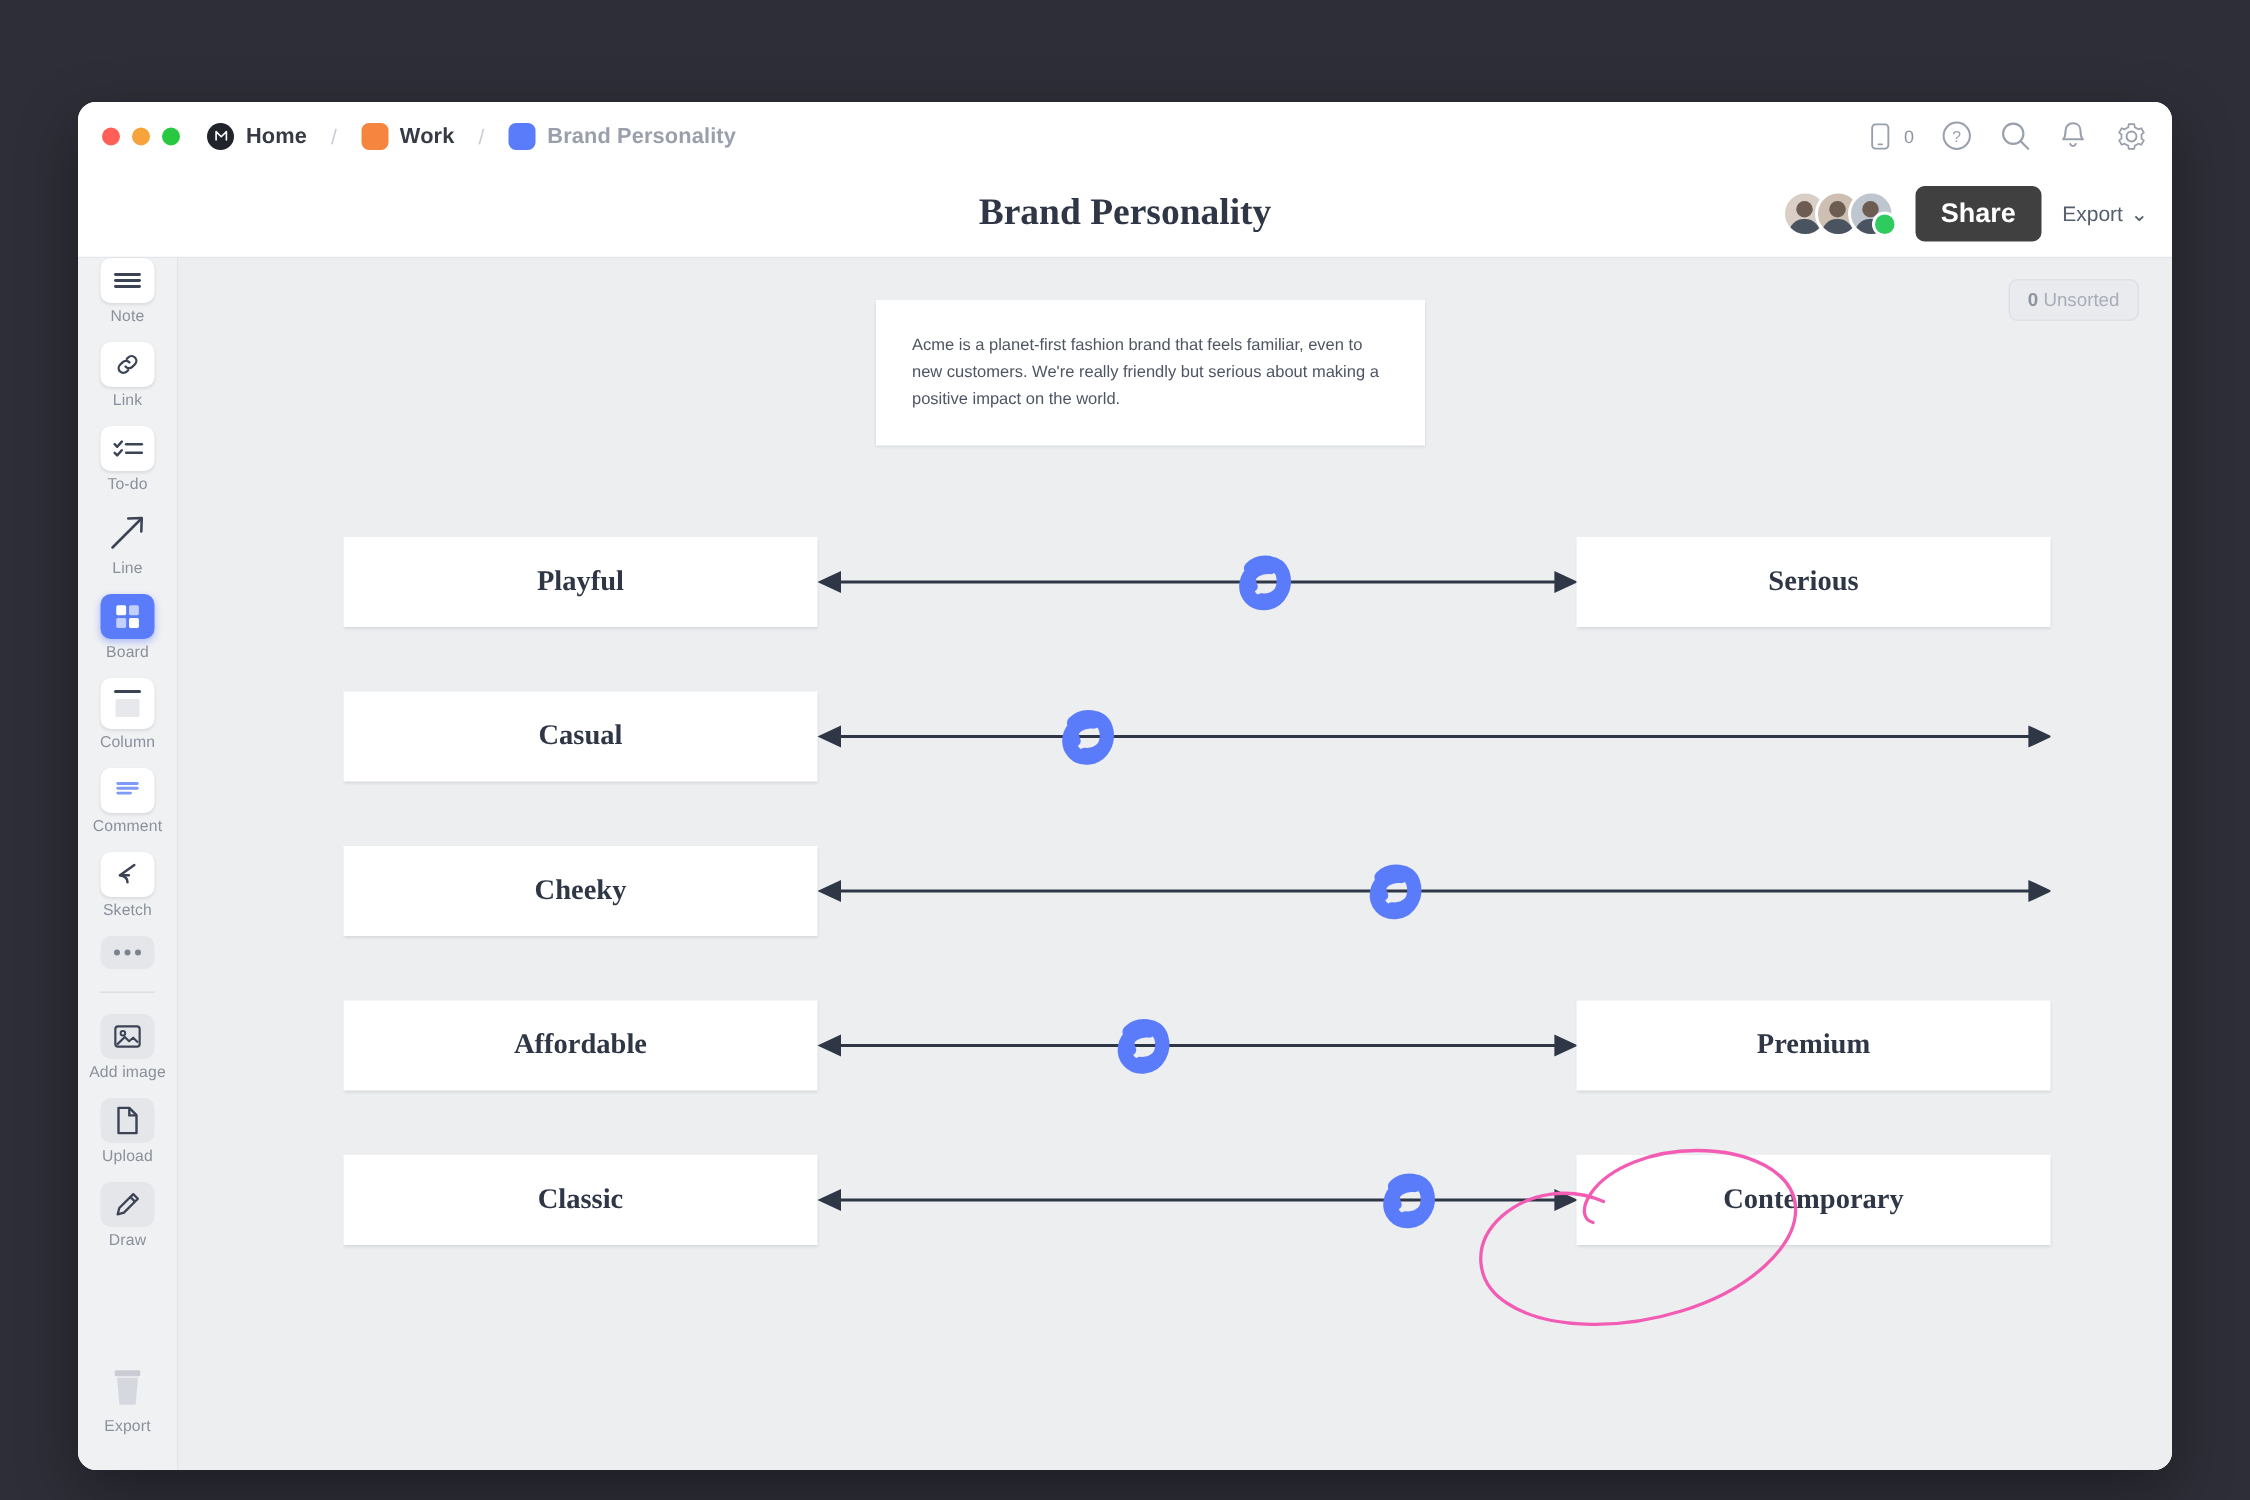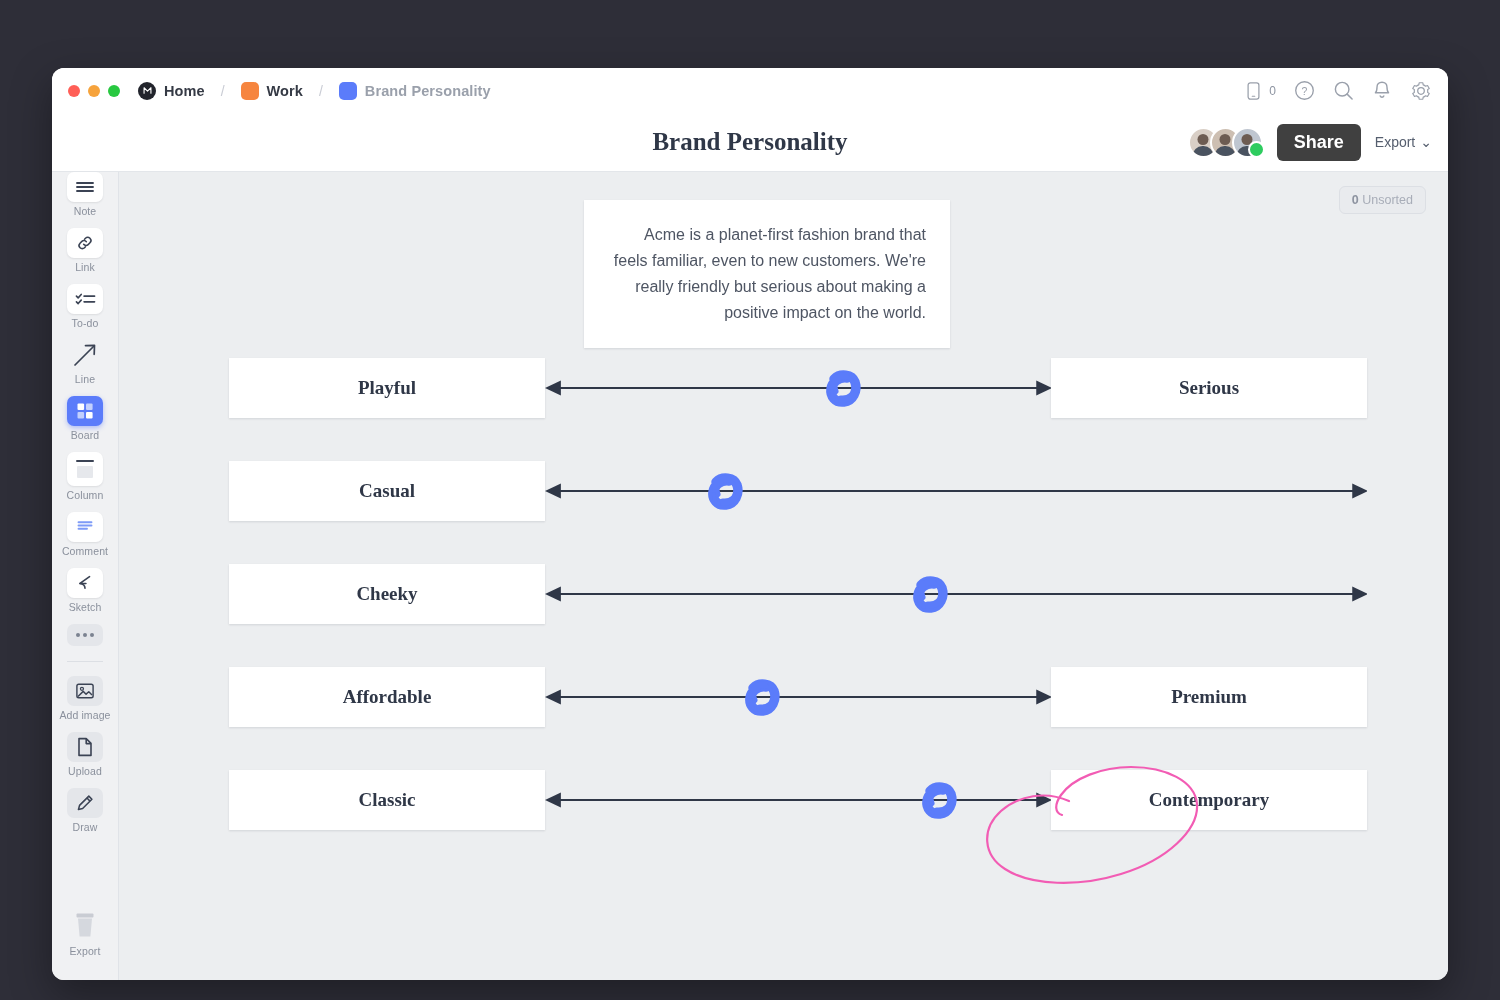--- a/index.html
+++ b/index.html
@@ -59,21 +59,21 @@
   .dots-btn span{width:4px;height:4px;border-radius:50%;background:#7b8290;}
   .divider{width:36px;height:1px;background:#dcdfe4;margin:3px 0 14px;}
   .spacer{flex:1;}
   
   .canvas{flex:1;background:#eceef0;position:relative;}
   .unsorted{position:absolute;right:22px;top:14px;background:#e9ebee;border:1px solid #dcdfe4;border-radius:6px;
             padding:6px 12px;font-size:12.5px;color:#a8adb8;}
   .unsorted b{color:#8d93a0;}
   .note{position:absolute;left:465px;top:28px;width:318px;background:#fff;padding:22px 24px;
         box-shadow:0 1px 2px rgba(40,45,60,.13);}
-  .note p{margin:0;font-size:16px;line-height:1.62;color:#4e5563;text-align:right;}
+  .note p{margin:0;font-size:11px;line-height:1.62;color:#4e5563;text-align:left;}
   .rows{position:absolute;left:0;top:0;width:100%;}
   .row{position:absolute;left:110px;width:1138px;height:60px;display:flex;align-items:center;}
   .card{width:316px;height:60px;background:#fff;display:flex;align-items:center;justify-content:center;
         box-shadow:0 1px 2px rgba(40,45,60,.13);}
   .card span{font-family:"Liberation Serif", serif;font-size:19px;font-weight:bold;color:#2f3747;}
   .track{flex:1;height:60px;position:relative;}
   .marker{position:absolute;top:50%;transform:translate(-50%,-50%);width:46px;height:46px;}
   .pink{position:absolute;pointer-events:none;}
 </style>
 </head>

